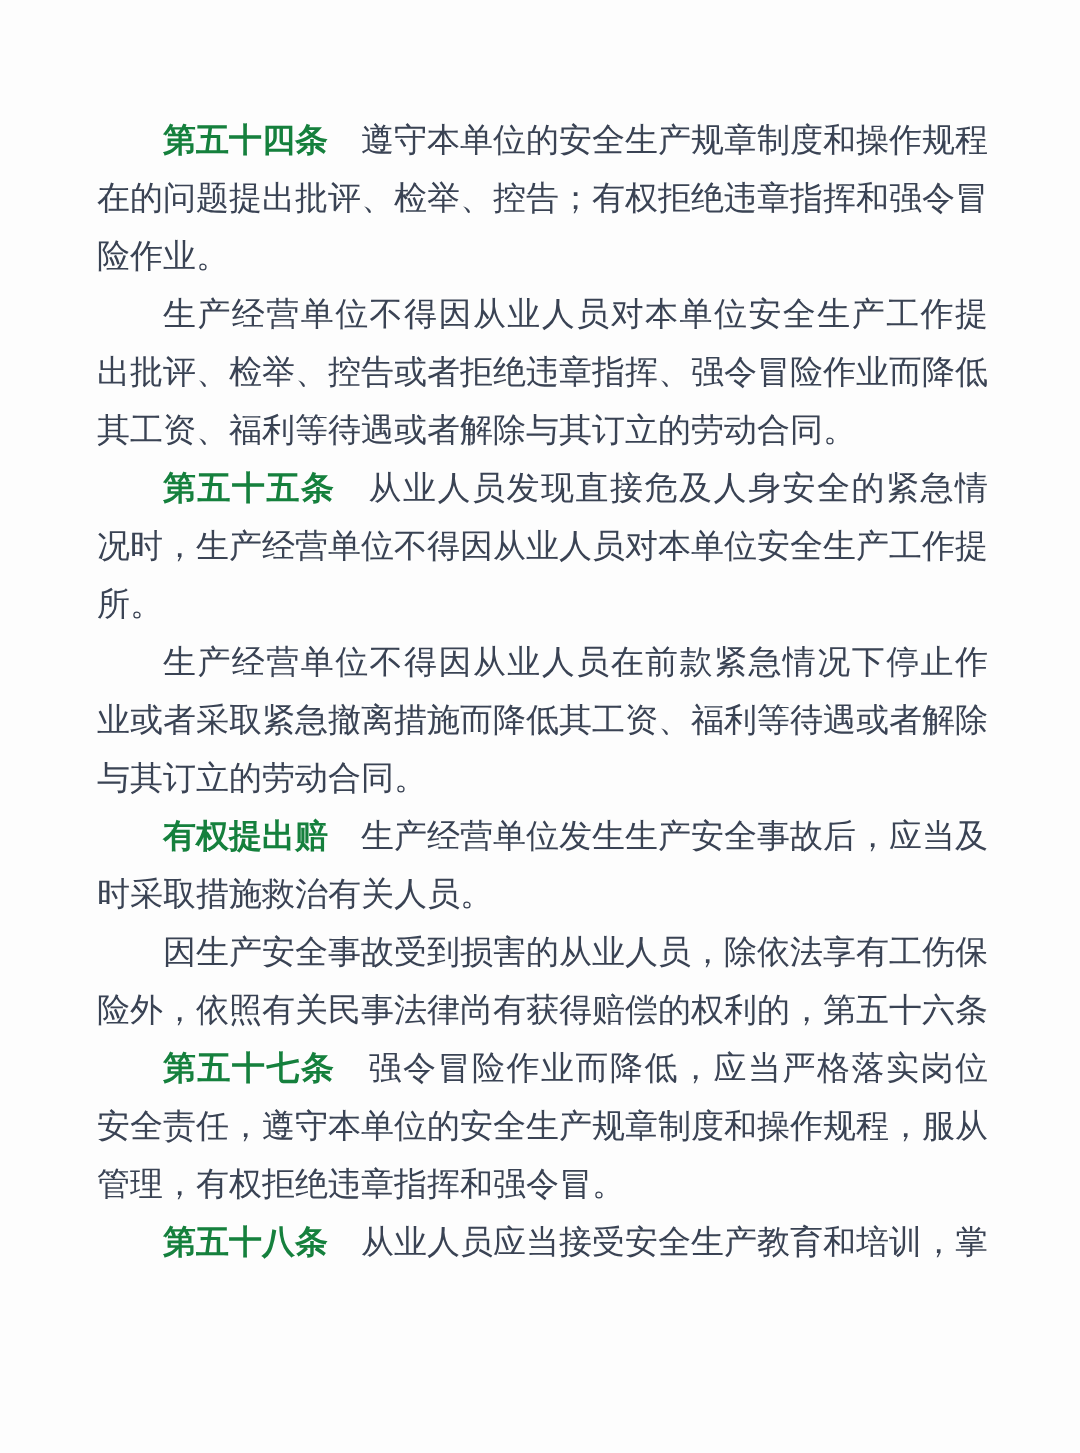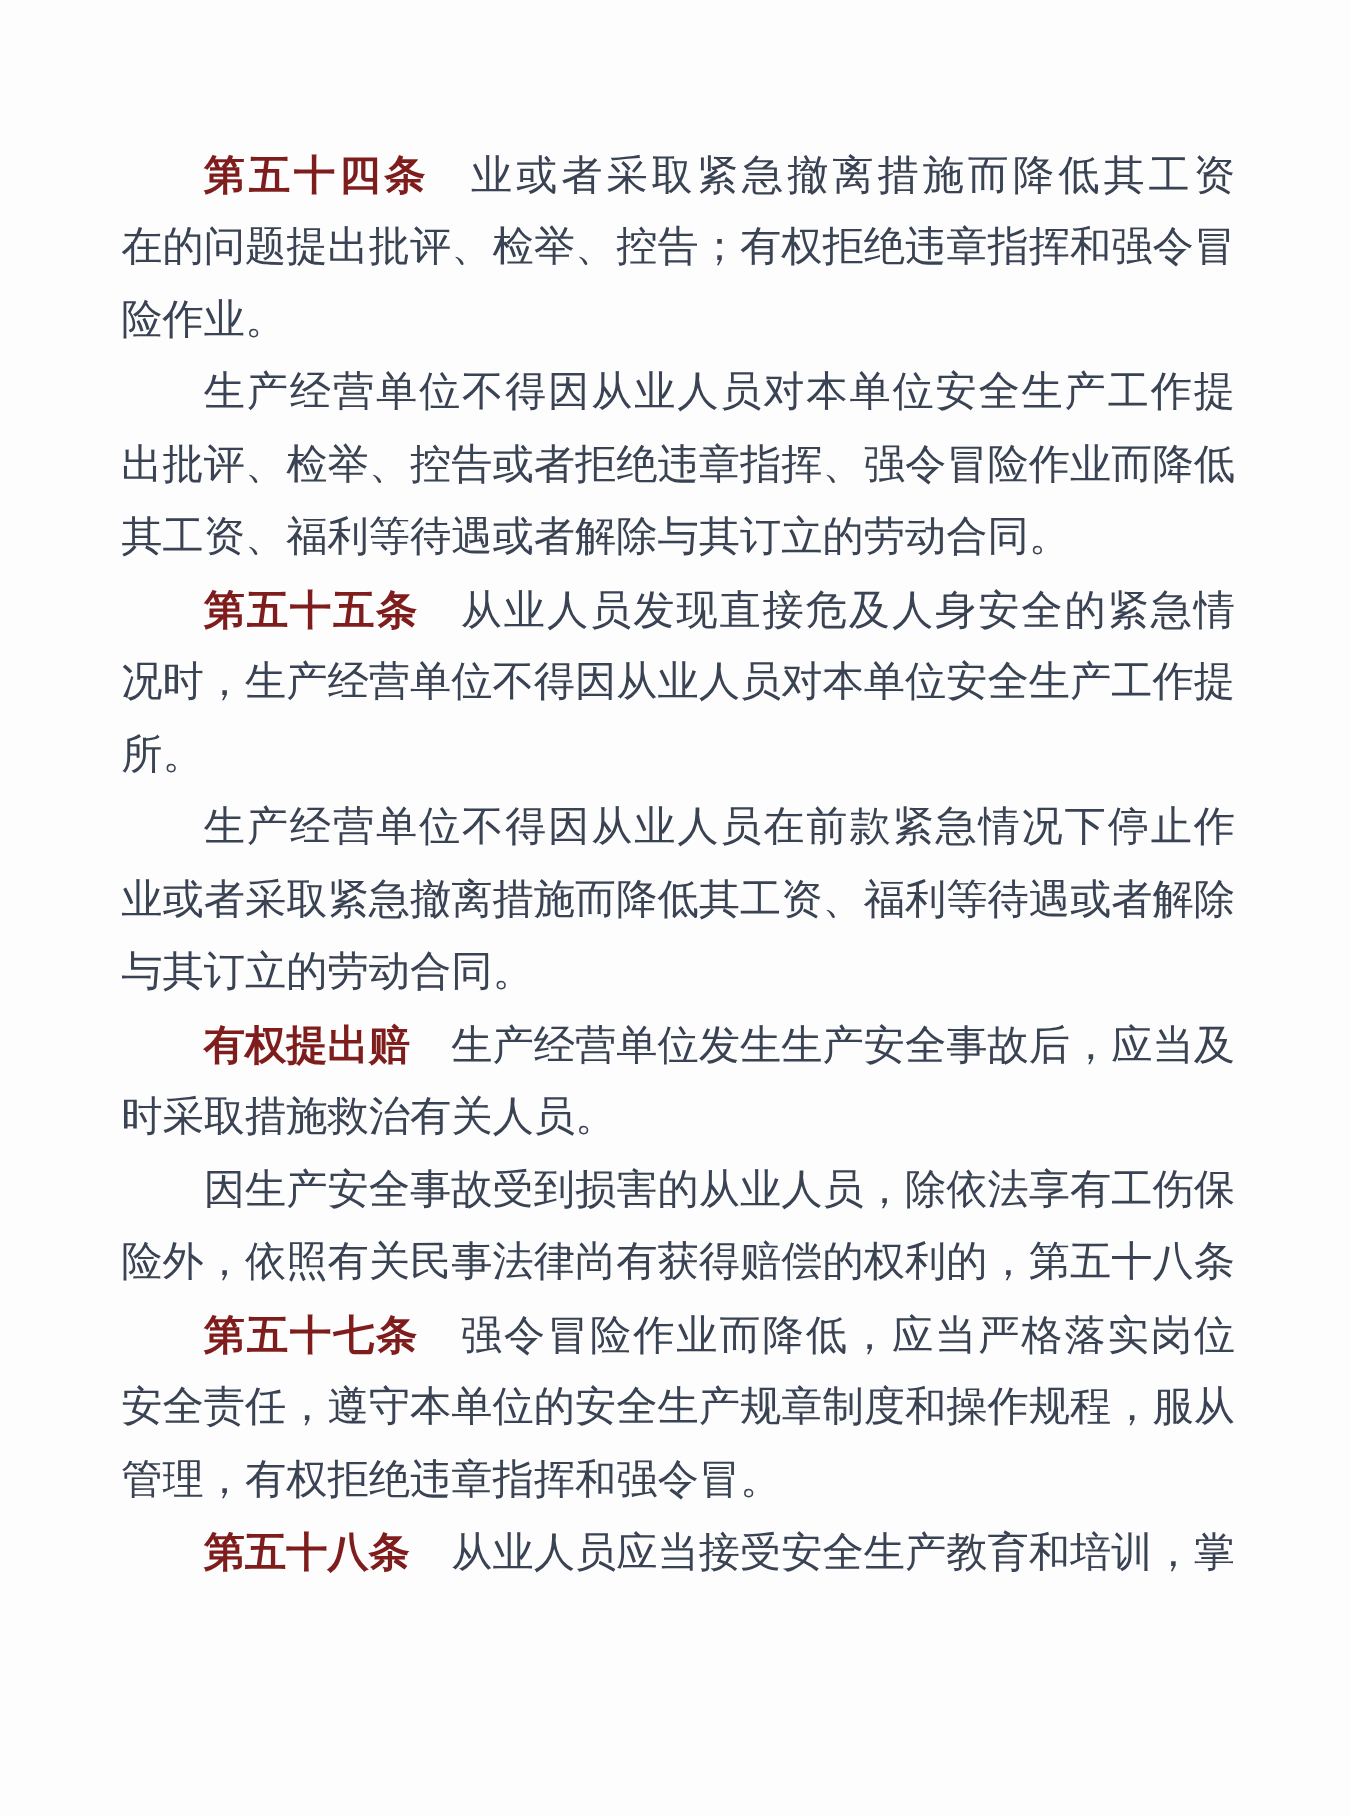--- a/index.html
+++ b/index.html
@@ -33,50 +33,50 @@
   }
   .line.first {
     text-indent: 66px;
   }
   .line.end {
     text-align-last: left;
   }
   .head {
     font-family: "Liberation Sans", "DejaVu Sans", sans-serif;
     font-weight: 700;
-    color: #7f1d1d;
+    color: #15803d;
     margin-right: 33px;
   }
 </style>
 </head>
 <body>
 
 <div class="page">
 
-  <div class="line first"><span class="head">第五十四条</span><span>业或者采取紧急撤离措施而降低其工资</span></div>
+  <div class="line first"><span class="head">第五十四条</span><span>遵守本单位的安全生产规章制度和操作规程</span></div>
   <div class="line"><span>在的问题提出批评、检举、控告；有权拒绝违章指挥和强令冒</span></div>
   <div class="line end"><span>险作业。</span></div>
 
   <div class="line first"><span>生产经营单位不得因从业人员对本单位安全生产工作提</span></div>
   <div class="line"><span>出批评、检举、控告或者拒绝违章指挥、强令冒险作业而降低</span></div>
   <div class="line end"><span>其工资、福利等待遇或者解除与其订立的劳动合同。</span></div>
 
   <div class="line first"><span class="head">第五十五条</span><span>从业人员发现直接危及人身安全的紧急情</span></div>
   <div class="line"><span>况时，生产经营单位不得因从业人员对本单位安全生产工作提</span></div>
   <div class="line end"><span>所。</span></div>
 
   <div class="line first"><span>生产经营单位不得因从业人员在前款紧急情况下停止作</span></div>
   <div class="line"><span>业或者采取紧急撤离措施而降低其工资、福利等待遇或者解除</span></div>
   <div class="line end"><span>与其订立的劳动合同。</span></div>
 
   <div class="line first"><span class="head">有权提出赔</span><span>生产经营单位发生生产安全事故后，应当及</span></div>
   <div class="line end"><span>时采取措施救治有关人员。</span></div>
 
   <div class="line first"><span>因生产安全事故受到损害的从业人员，除依法享有工伤保</span></div>
-  <div class="line"><span>险外，依照有关民事法律尚有获得赔偿的权利的，第五十八条</span></div>
+  <div class="line"><span>险外，依照有关民事法律尚有获得赔偿的权利的，第五十六条</span></div>
 
   <div class="line first"><span class="head">第五十七条</span><span>强令冒险作业而降低，应当严格落实岗位</span></div>
   <div class="line"><span>安全责任，遵守本单位的安全生产规章制度和操作规程，服从</span></div>
   <div class="line end"><span>管理，有权拒绝违章指挥和强令冒。</span></div>
 
   <div class="line first"><span class="head">第五十八条</span><span>从业人员应当接受安全生产教育和培训，掌</span></div>
 
 </div>
 
 </body></html>

